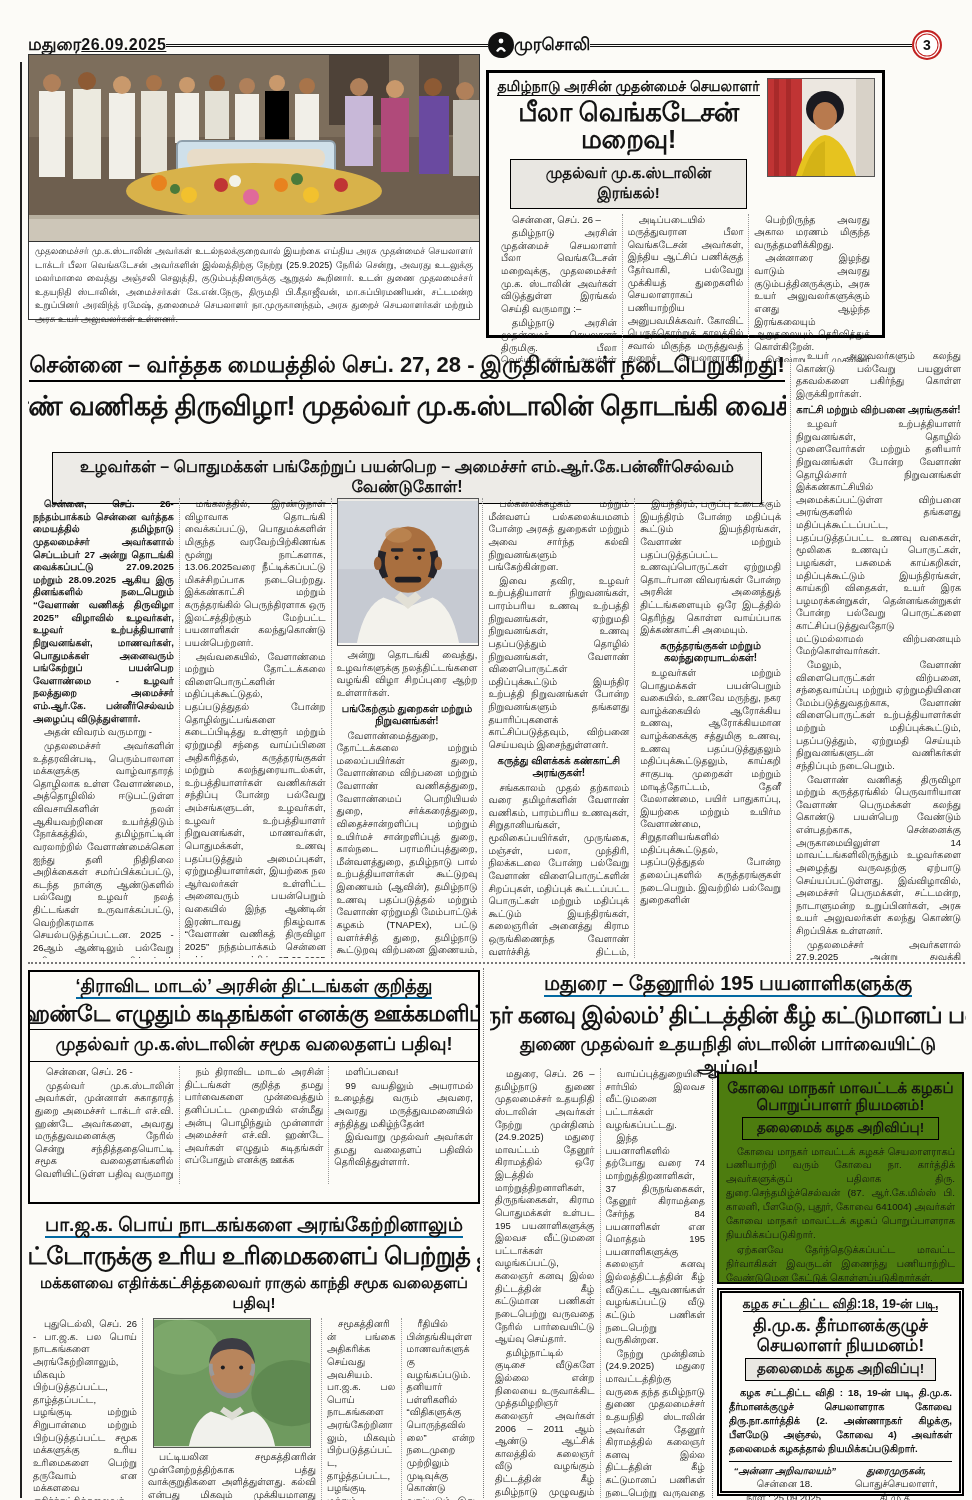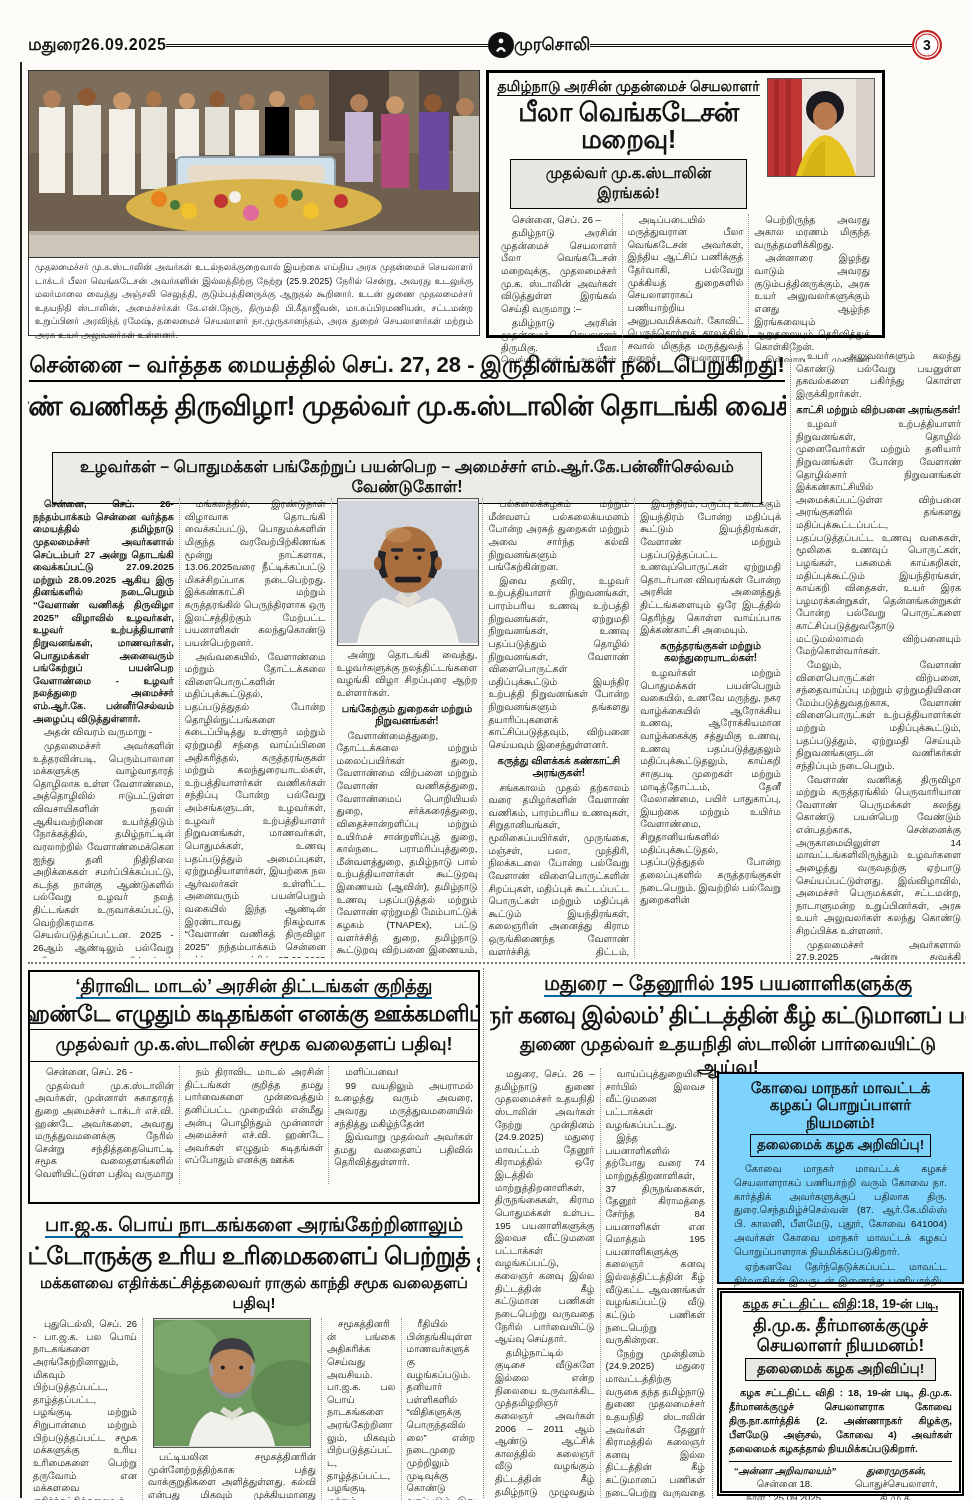--- a/index.html
+++ b/index.html
@@ -2,21 +2,21 @@
 <html><head>
 <meta charset="utf-8">
 <style>
   html,body{margin:0;padding:0;background:#d9d9d9;}
   #page{position:relative;width:972px;height:1500px;margin:0 auto;background:#fcfbf7;
         font-family:"Liberation Sans","DejaVu Sans",sans-serif;color:#141414;overflow:hidden;}
   .abs{position:absolute;box-sizing:border-box;}
   
   .header{display:flex;align-items:center;gap:0;}
   .edition{font-weight:bold;font-size:17px;}
-  .date{font-weight:bold;font-size:16px;letter-spacing:.5px;}
+  .date{font-weight:bold;font-size:16px;letter-spacing:.5px;text-decoration:underline;}
   .hrule{flex:1;border-top:3px double #111;height:0;}
   .masthead{font-weight:bold;font-size:17px;}
   .logo{width:26px;height:26px;border-radius:50%;background:#111;display:flex;align-items:center;justify-content:center;flex:0 0 26px;}
   .pagenum{width:26px;height:26px;border-radius:50%;border:2px solid #c22222;box-shadow:inset 0 0 0 1.5px #fff, inset 0 0 0 2.5px #c22222;
            display:flex;align-items:center;justify-content:center;font-weight:bold;font-size:14px;color:#111;background:#fff;flex:0 0 26px;}
   .edgeline{border-left:2px solid #222;}
   
   .para{font-size:9.5px;line-height:1.33;text-align:justify;text-indent:11px;margin:0 0 1px 0;word-break:break-word;}
   .para.lead{font-weight:bold;}
   .colhead{font-weight:bold;text-align:center;font-size:10px;line-height:1.25;margin:3px 0 2px 0;}
@@ -44,21 +44,21 @@
   .dothr{border-top:2px dotted #777;}
   .dotv{border-left:1.5px dotted #777;}
   
   .bbox{border:2px solid #000;}
   .bkicker{font-size:18px;font-weight:bold;text-align:center;padding-top:4px;}
   .bkicker span{border-bottom:2px solid #0369a1;padding-bottom:1px;}
   .bhead{font-size:22px;font-weight:900;text-align:center;letter-spacing:-.5px;line-height:1.1;margin:3px 0;}
   .bsub{font-size:18px;font-weight:bold;text-align:center;border-top:1.5px solid #000;border-bottom:1.5px solid #000;padding:4px 0;}
   .bsub2{font-size:15px;font-weight:bold;text-align:center;margin:2px 0 4px 0;}
   
-  .annbox{border:2px solid #000;padding:4px 15px;background:#7dd3fc;}
+  .annbox{border:2px solid #000;padding:4px 7px;background:#4d7c0f;}
   .annbox2{border:5px double #000;padding:4px 7px;background:#fcfbf7;}
   .annhead{font-size:15px;font-weight:900;text-align:center;line-height:1.15;margin:1px 0 3px 0;}
   .annkick{font-size:12.5px;font-weight:bold;text-align:center;}
   .annkick span{border-bottom:1.5px solid #000;}
   .anntag{border:1.5px solid #000;font-size:13.5px;font-weight:bold;text-align:center;margin:3px 16px 5px 16px;padding:2px 0;}
   .anntag.gray{background:#e9e7e2;}
   .annbody .para{font-size:9.8px;line-height:1.42;}
   .bold .para{font-weight:bold;}
   .box-footer{border-top:1px solid #000;margin-top:5px;padding-top:3px;display:flex;}
   .box-footer > div{flex:1;}
@@ -81,21 +81,21 @@
       <svg width="18" height="18" viewBox="0 0 18 18">
         <circle cx="9" cy="5" r="2.4" fill="#fff"></circle>
         <path d="M4,15 Q9,7 14,15 L12,16 Q9,11 6,16 Z" fill="#fff"></path>
       </svg>
     </span>
     <span class="masthead">முரசொலி</span>
     <span class="hrule"></span>
     <span class="pagenum">3</span>
   </div>
 
-  <div class="abs photoframe" style="left:28px;top:70px;width:452px;height:266px;">
+  <div class="abs photoframe" style="left:28px;top:54px;width:452px;height:266px;">
     <svg width="450" height="186" viewBox="0 0 450 186" preserveAspectRatio="none">
       <rect width="450" height="186" fill="#6e5f4f"></rect>
       <rect width="450" height="82" fill="#7d6e5c"></rect>
       <rect x="300" y="0" width="60" height="70" fill="#4e4238"></rect>
       <rect x="390" y="0" width="40" height="80" fill="#5a4c40"></rect>
       <rect x="10" y="36" width="26" height="86" fill="#f1efe8"></rect>
         <circle cx="23" cy="28" r="9" fill="#b0805a"></circle>
       <rect x="44" y="34" width="28" height="90" fill="#eceadf"></rect>
         <circle cx="58" cy="26" r="9" fill="#8d5a34"></circle>
       <rect x="80" y="38" width="26" height="86" fill="#f1efe8"></rect>

